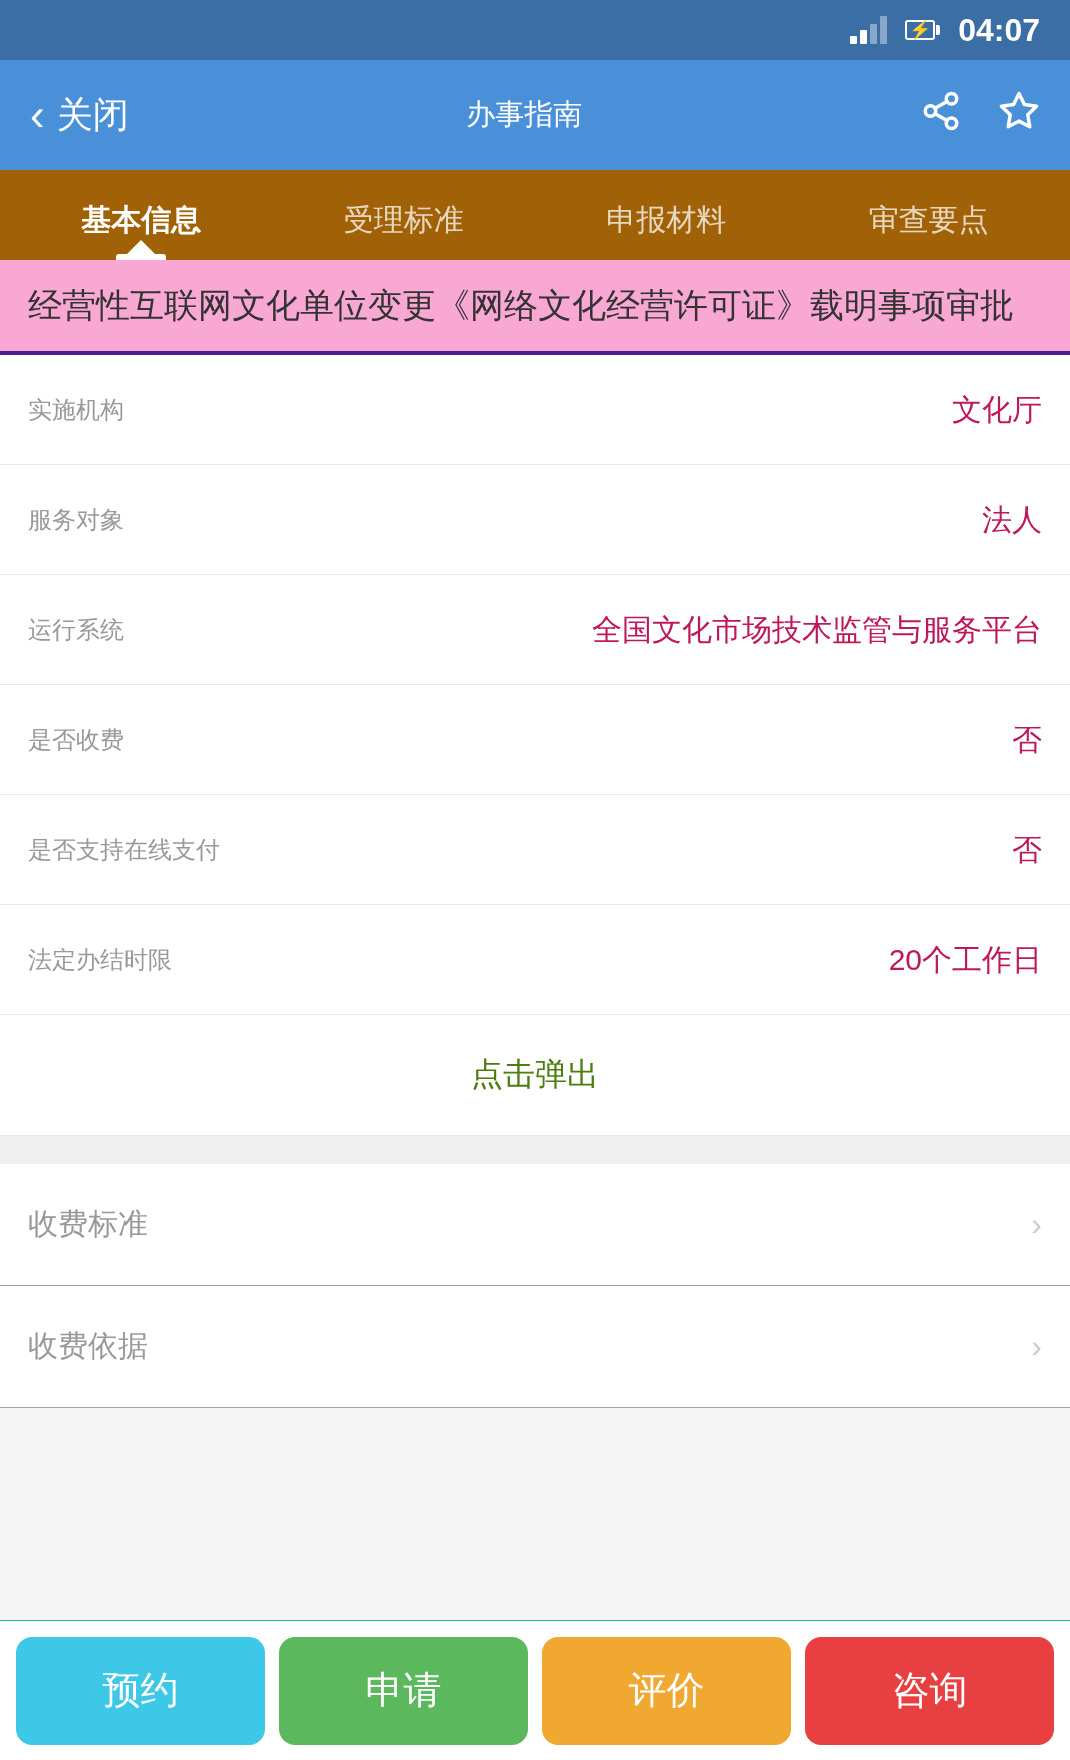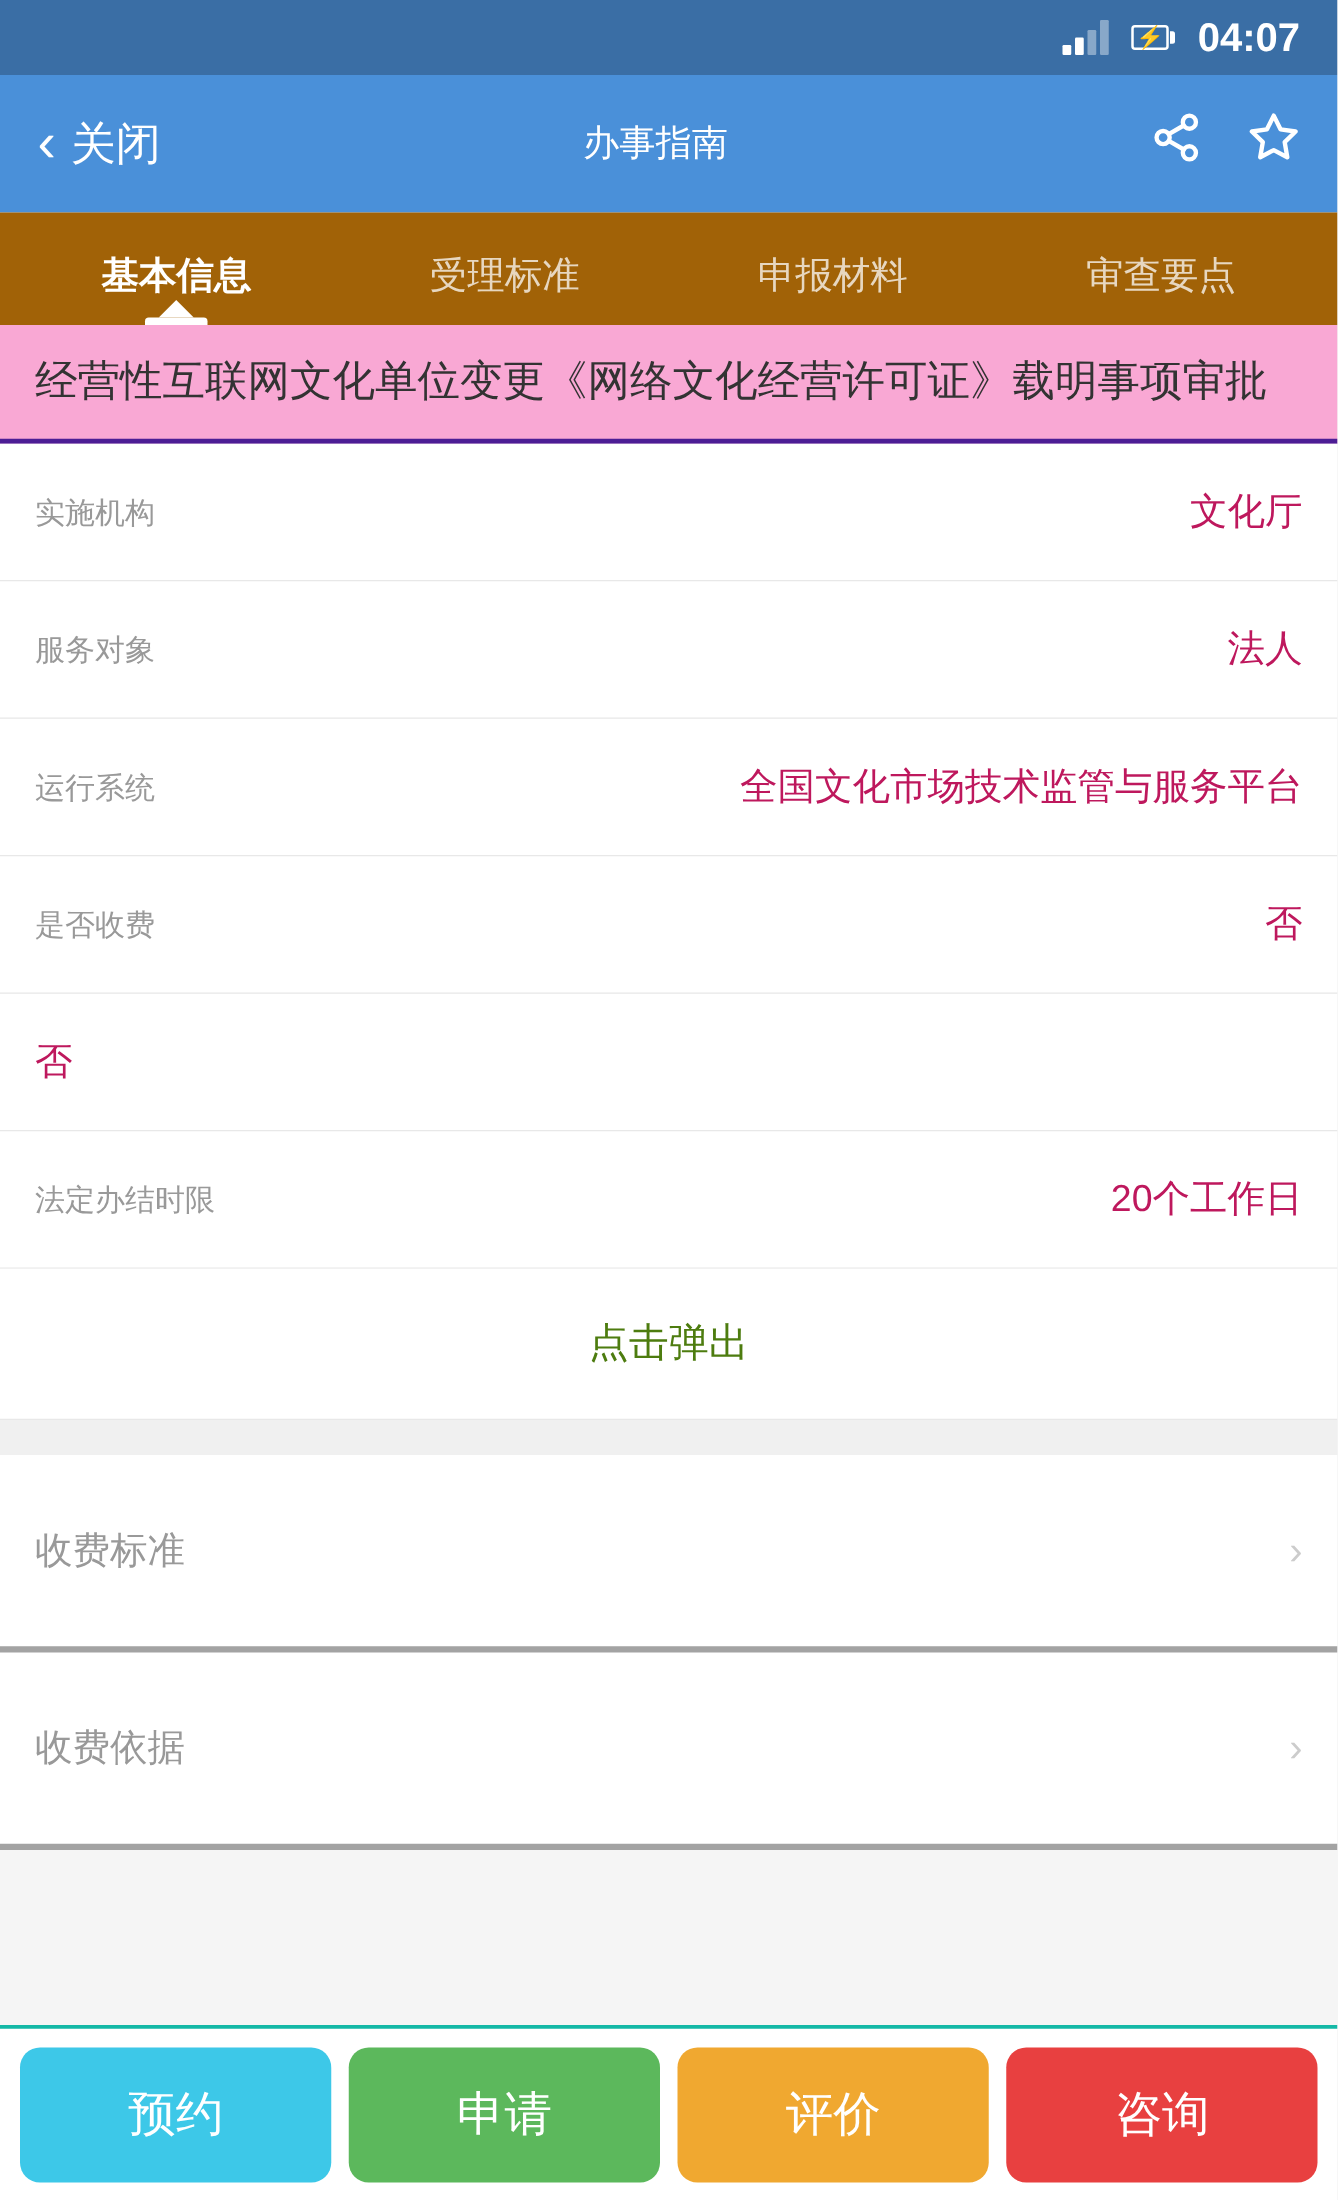--- a/index.html
+++ b/index.html
@@ -180,22 +180,22 @@
 
     
     #expand-section {
       width: 100%;
       background: white;
     }
     .expand-row {
       display: flex;
       align-items: center;
       justify-content: space-between;
-      padding: 56px 28px;
-      border-bottom: 5px solid #a3a3a3;
+      padding: 40px 28px;
+      border-bottom: 1px solid #a3a3a3;
       min-height: 100px;
       cursor: pointer;
     }
     .expand-label {
       color: #999;
       font-size: 30px;
     }
     .expand-arrow {
       color: #ccc;
       font-size: 32px;
@@ -206,21 +206,21 @@
       position: absolute;
       bottom: 0;
       left: 0;
       width: 100%;
       height: 140px;
       background: white;
       display: flex;
       align-items: center;
       padding: 14px 16px;
       gap: 14px;
-      border-top: 3px solid #14b8a6;
+      border-top: 1px solid #14b8a6;
       justify-content: space-between;
     }
     .action-btn {
       flex: 1;
       height: 108px;
       border: none;
       border-radius: 16px;
       font-size: 38px;
       font-weight: 500;
       color: white;
@@ -357,20 +357,21 @@
     <span class="info-label">运行系统</span>
     <span class="info-value">全国文化市场技术监管与服务平台</span>
   </div>
 
   <div class="info-row">
     <span class="info-label">是否收费</span>
     <span class="info-value">否</span>
   </div>
 
   <div class="info-row">
+    <span class="info-label">是否支持在线支付</span>
     <span class="info-value">否</span>
   </div>
 
   <div class="info-row">
     <span class="info-label">法定办结时限</span>
     <span class="info-value">20个工作日</span>
   </div>
 
 </div>
 

